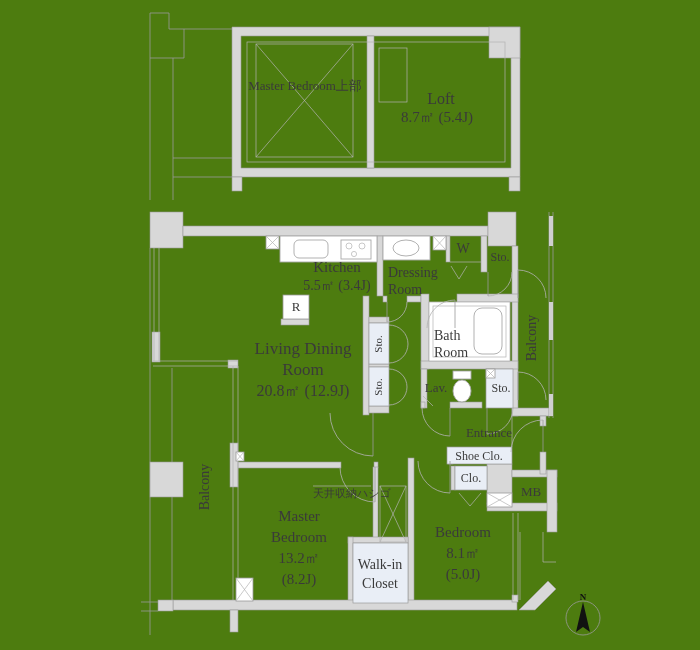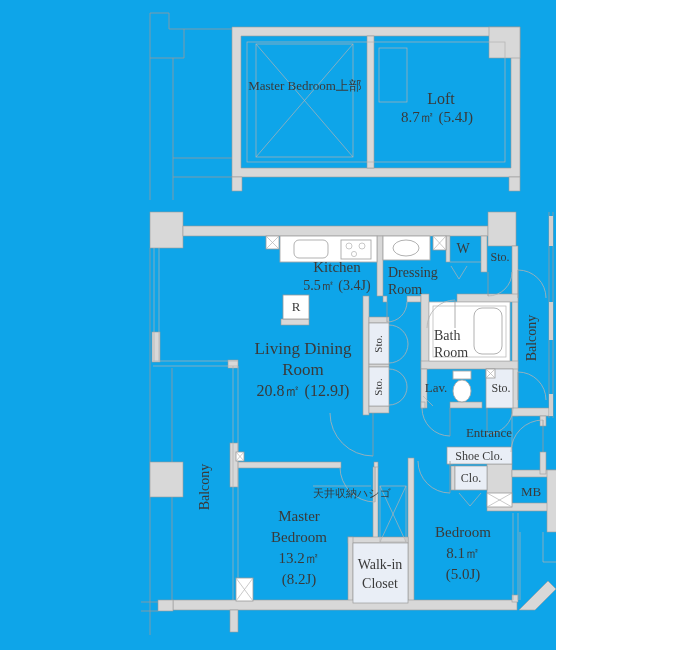--- a/index.html
+++ b/index.html
@@ -1,16 +1,16 @@
 <!DOCTYPE html>
 <html><head>
 <meta charset="utf-8">
 <style>
   html,body{margin:0;padding:0;background:#ffffff;}
-  .stage{width:556px;height:650px;position:relative;background:#0ea5e9;overflow:hidden;}
+  .stage{width:700px;height:650px;position:relative;background:#4d7c0f;overflow:hidden;}
   svg text{font-family:"Liberation Serif","DejaVu Serif",serif;fill:#3a3a3a;}
   .wall{fill:#d8d8d8;stroke:#9a9a9a;stroke-width:.6;}
   .wallseg{fill:#d0d0d0;stroke:none;}
   .thin{fill:none;stroke:#9a9a9a;stroke-width:.8;}
   .thin2{fill:none;stroke:#b3b3b3;stroke-width:.7;}
   .fix{fill:#ffffff;stroke:#a8a8a8;stroke-width:.9;}
   .closet{fill:#e9eef6;stroke:#9a9a9a;stroke-width:.7;}
   .arc{fill:none;stroke:#b3b3b3;stroke-width:.8;}
   .xbox{fill:#ffffff;stroke:#9a9a9a;stroke-width:.8;}
   .inner{fill:#ffffff;stroke:#b3b3b3;stroke-width:.8;}

